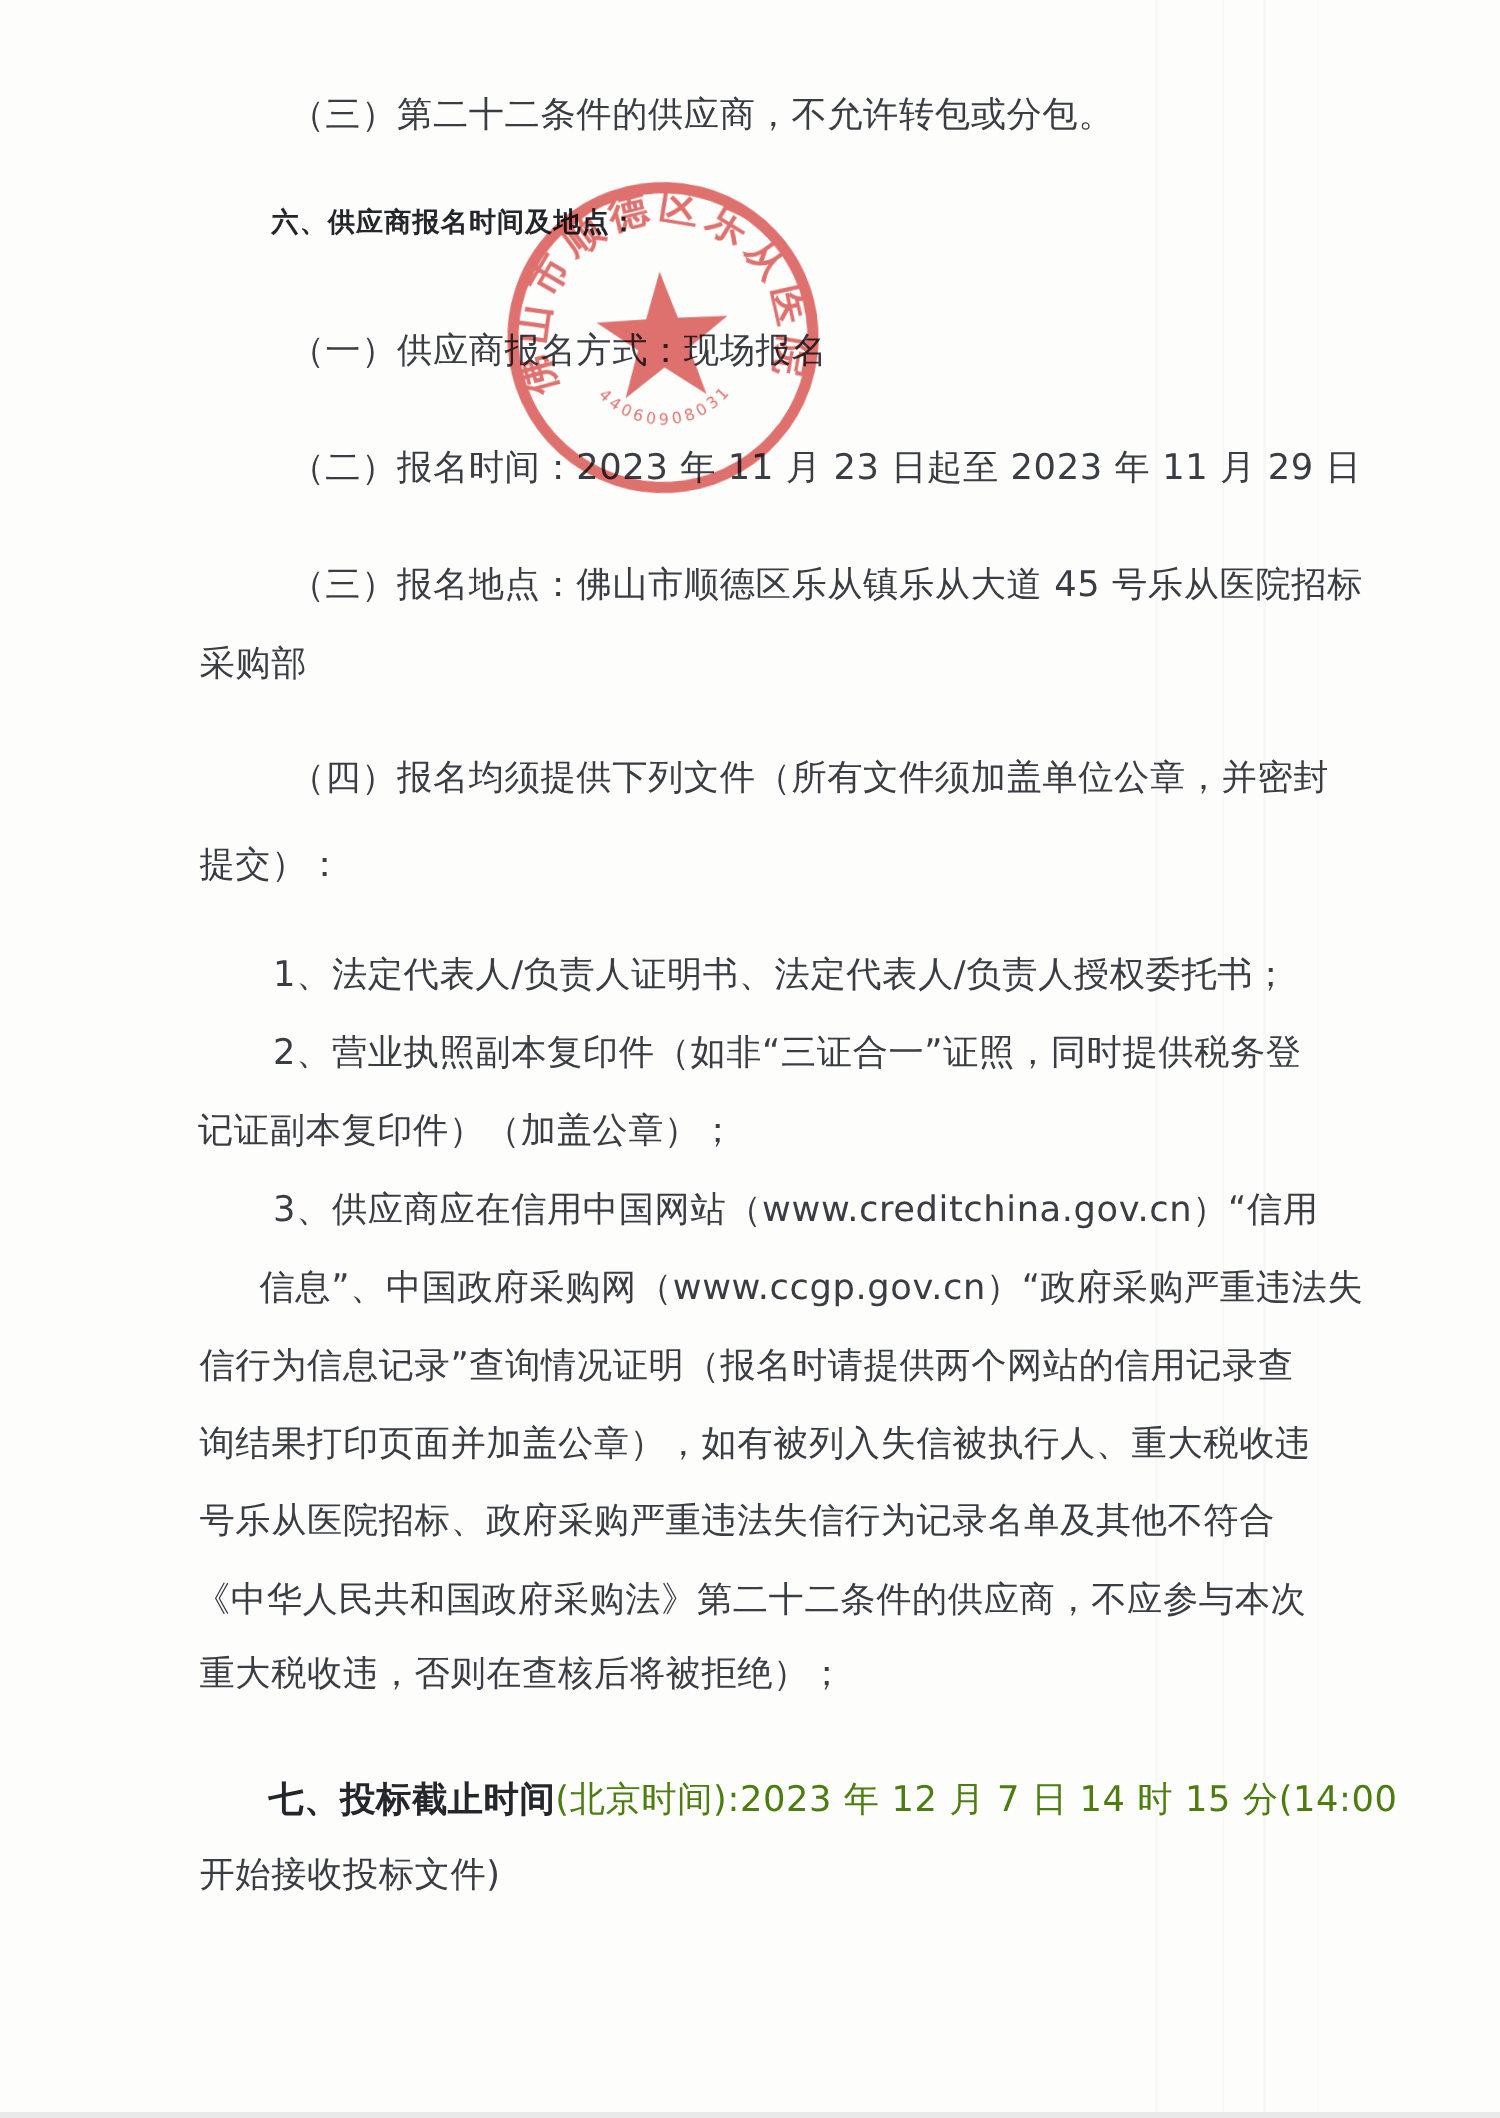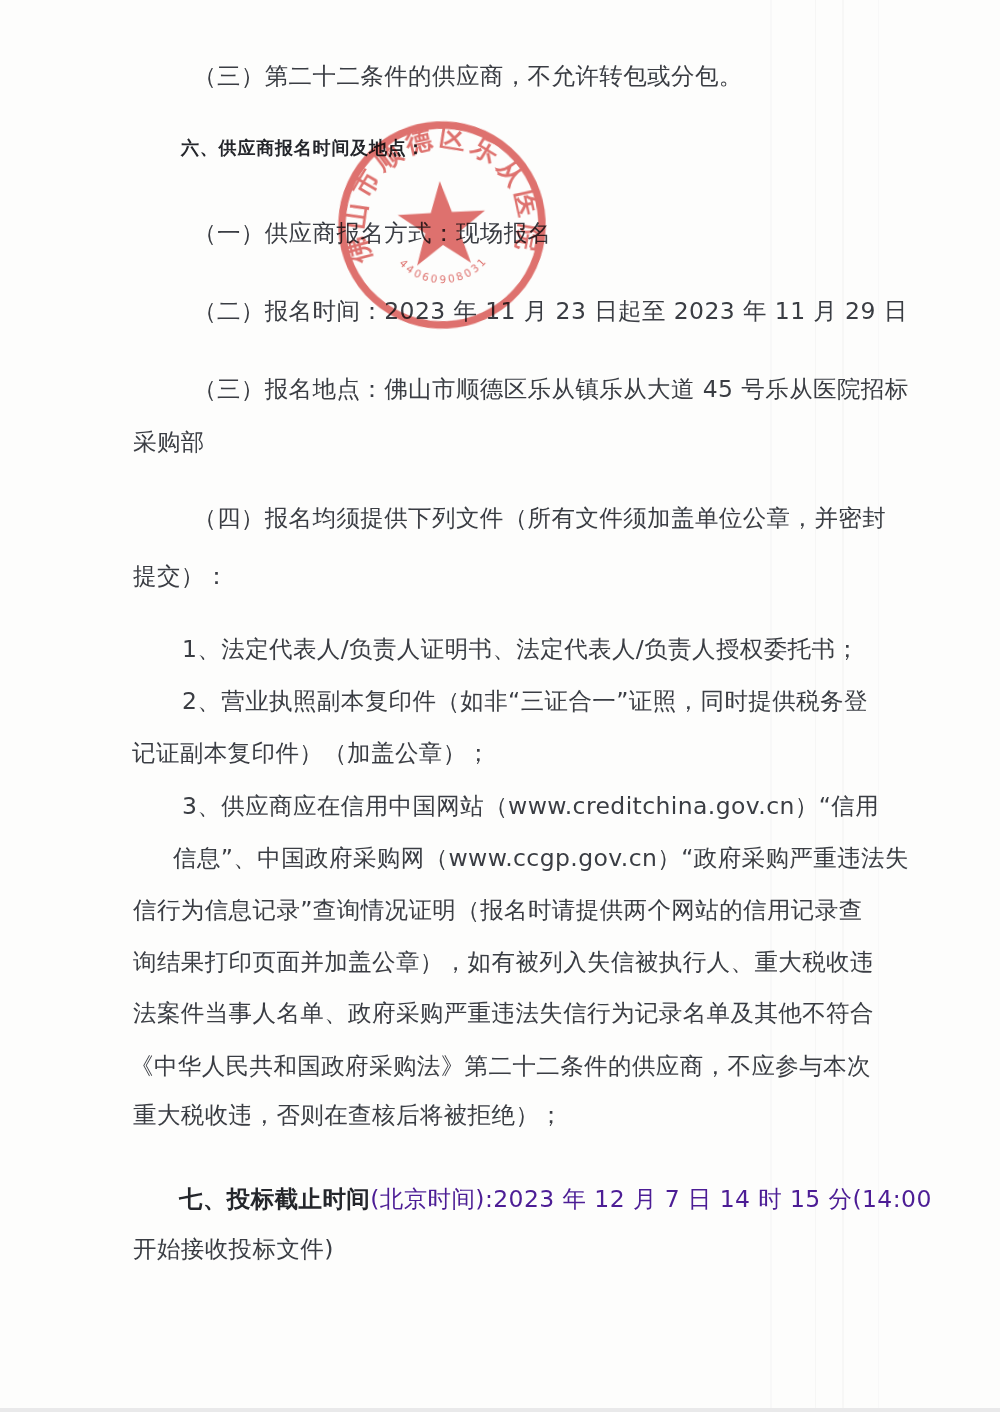--- a/index.html
+++ b/index.html
@@ -25,21 +25,21 @@
     letter-spacing:0.4px;
     color:#3a3d43;
   }
   .ln.head{
     font-weight:bold;
     color:#24262b;
     font-size:18px;
     letter-spacing:0.8px;
   }
   .ln .bseg{font-weight:bold;color:#24262b;}
-  .ln .rseg{font-weight:normal;color:#4c1d95;}
+  .ln .rseg{font-weight:normal;color:#4d7c0f;}
 
   
   .stamp{
     position:absolute;
     left:332px;top:115px;
     width:220px;height:220px;
     mix-blend-mode:multiply;
     opacity:0.82;
     filter:blur(0.4px);
     transform:rotate(-3deg);
@@ -76,21 +76,21 @@
   <div class="ln" style="left:133px;top:426px;">采购部</div>
   <div class="ln" style="left:193px;top:502px;">（四）报名均须提供下列文件（所有文件须加盖单位公章，并密封</div>
   <div class="ln" style="left:133px;top:560px;">提交）：</div>
   <div class="ln" style="left:182px;top:633px;">1、法定代表人/负责人证明书、法定代表人/负责人授权委托书；</div>
   <div class="ln" style="left:182px;top:685px;">2、营业执照副本复印件（如非“三证合一”证照，同时提供税务登</div>
   <div class="ln" style="left:132px;top:737px;">记证副本复印件）（加盖公章）；</div>
   <div class="ln" style="left:182px;top:790px;">3、供应商应在信用中国网站（www.creditchina.gov.cn）“信用</div>
   <div class="ln" style="left:133px;top:842px;margin-left:40px;">信息”、中国政府采购网（www.ccgp.gov.cn）“政府采购严重违法失</div>
   <div class="ln" style="left:133px;top:894px;">信行为信息记录”查询情况证明（报名时请提供两个网站的信用记录查</div>
   <div class="ln" style="left:133px;top:946px;font-family:Liberation Serif, serif;">询结果打印页面并加盖公章），如有被列入失信被执行人、重大税收违</div>
-  <div class="ln" style="left:133px;top:997px;">法案件当事人名单、政府采购严重违法失信行为记录名单及其他不符合</div>
+  <div class="ln" style="left:133px;top:997px;">号乐从医院招标、政府采购严重违法失信行为记录名单及其他不符合</div>
   <div class="ln" style="left:130px;top:1050px;">《中华人民共和国政府采购法》第二十二条件的供应商，不应参与本次</div>
   <div class="ln" style="left:133px;top:1099px;">重大税收违，否则在查核后将被拒绝）；</div>
   <div class="ln" style="left:179px;top:1183px;">
     <span class="bseg">七、投标截止时间</span><span class="rseg">(北京时间):2023 年 12 月 7 日 14 时 15 分(14:00</span>
   </div>
   <div class="ln" style="left:133px;top:1233px;">开始接收投标文件)</div>
 
   <svg class="stamp" viewBox="0 0 220 220" xmlns="http://www.w3.org/2000/svg">
     <defs>
       <path id="arcRing" d="M 39.3 143 A 78 78 0 1 1 180.7 143" fill="none"></path>

